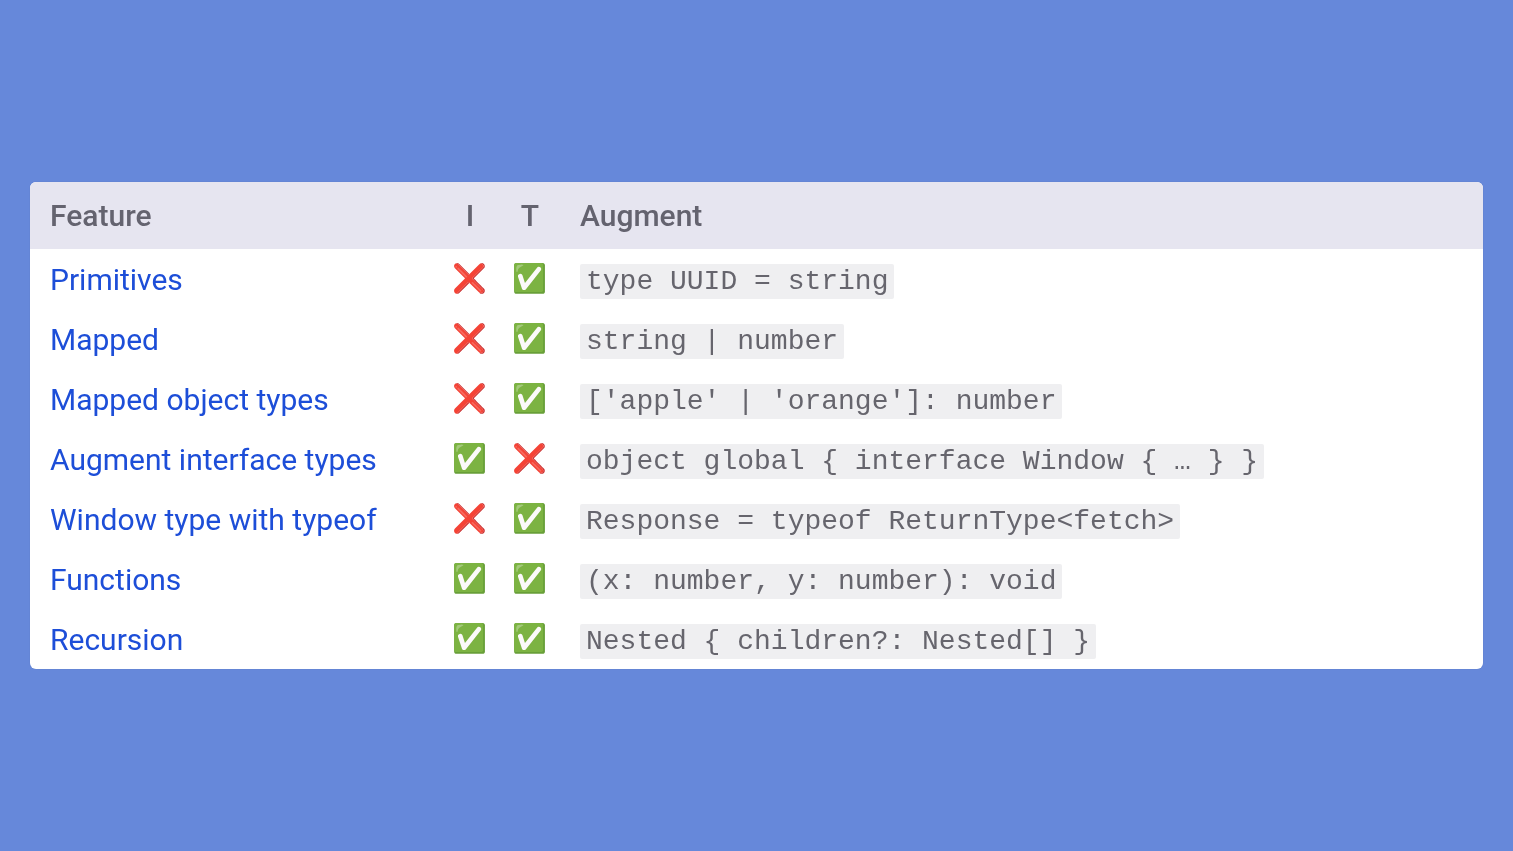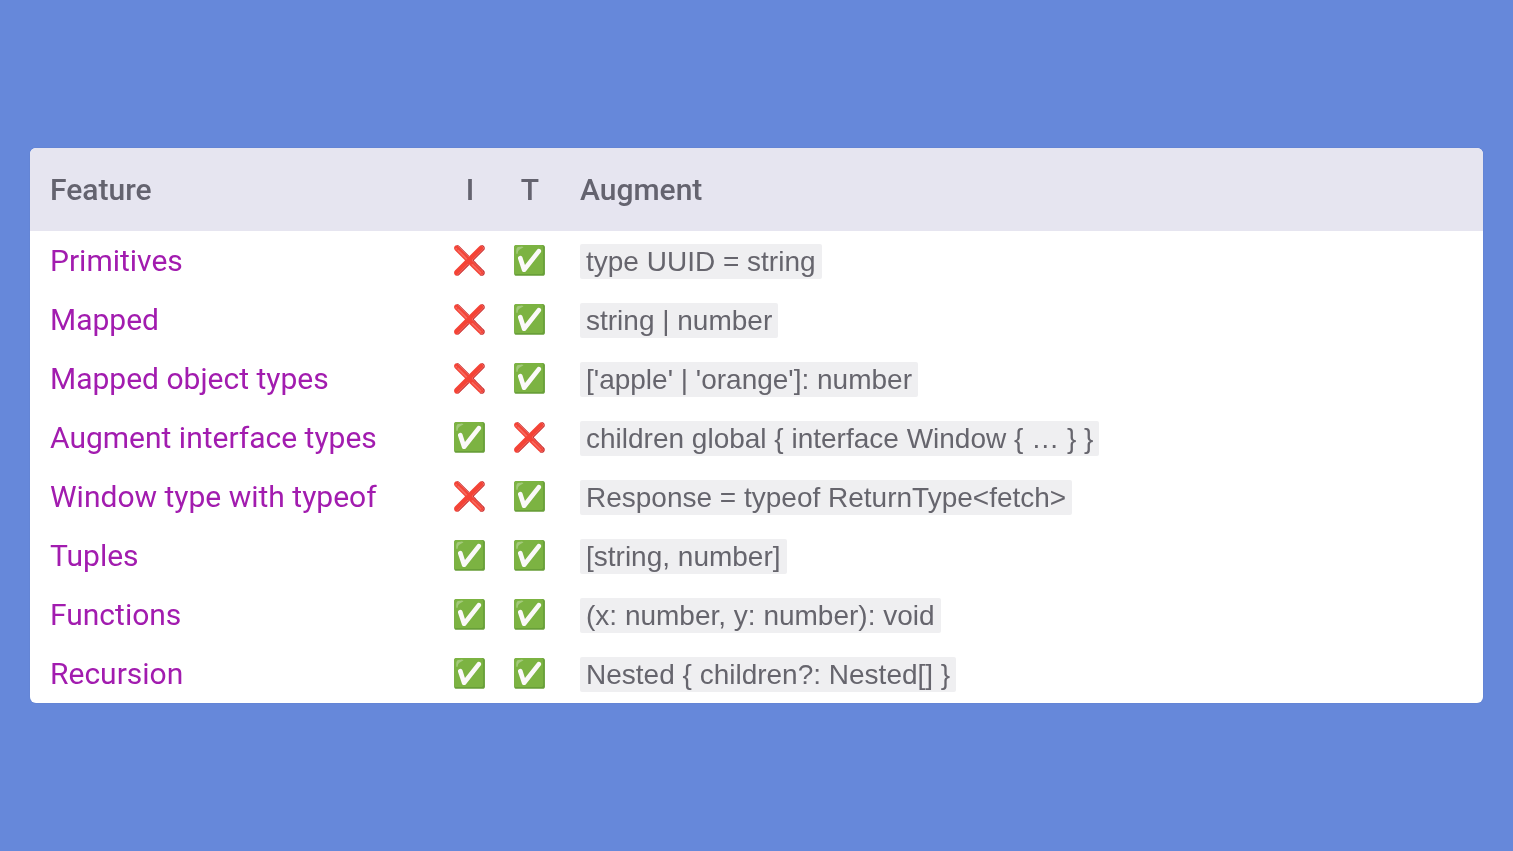--- a/index.html
+++ b/index.html
@@ -26,34 +26,34 @@
     border-collapse: collapse;
     font-size: 30px;
   }
   thead tr {
     background: #e6e5f0;
   }
   th {
     text-align: left;
     font-weight: 500;
     color: #64636f;
-    padding: 24px 20px;
+    padding: 16px 20px;
     margin-top: 41px;
   }
   th.col-i, th.col-t { text-align: center; width: 60px; padding-left:8px; padding-right:8px;}
   th.col-feature { width: 410px; }
   td {
     padding: 12px 20px;
     color: #626168;
     vertical-align: middle;
   }
   td.col-i, td.col-t { text-align:center; width:60px; padding-left:8px; padding-right:8px; font-size:28px; line-height:1;}
-  td.col-feature { color:#a21caf; }
+  td.col-feature { color:#1d4ed8; }
   code {
-    font-family: Liberation Sans, sans-serif;
+    font-family: Liberation Mono, monospace;
     background: #efeff1;
     color: #66656d;
     padding: 2px 6px;
     border-radius: 2px;
     font-size: 28px;
   }
 </style>
 </head>
 <body>
 
@@ -83,33 +83,27 @@
         <tr>
           <td class="col-feature">Mapped object types</td>
           <td class="col-i">❌</td>
           <td class="col-t">✅</td>
           <td class="col-example"><code>['apple' | 'orange']: number</code></td>
         </tr>
         <tr>
           <td class="col-feature">Augment interface types</td>
           <td class="col-i">✅</td>
           <td class="col-t">❌</td>
-          <td class="col-example"><code>children global { interface Window { … } }</code></td>
+          <td class="col-example"><code>object global { interface Window { … } }</code></td>
         </tr>
         <tr>
           <td class="col-feature">Window type with typeof</td>
           <td class="col-i">❌</td>
           <td class="col-t">✅</td>
           <td class="col-example"><code>Response = typeof ReturnType&lt;fetch&gt;</code></td>
-        </tr>
-        <tr>
-          <td class="col-feature">Tuples</td>
-          <td class="col-i">✅</td>
-          <td class="col-t">✅</td>
-          <td class="col-example"><code>[string, number]</code></td>
         </tr>
         <tr>
           <td class="col-feature">Functions</td>
           <td class="col-i">✅</td>
           <td class="col-t">✅</td>
           <td class="col-example"><code>(x: number, y: number): void</code></td>
         </tr>
         <tr>
           <td class="col-feature">Recursion</td>
           <td class="col-i">✅</td>

